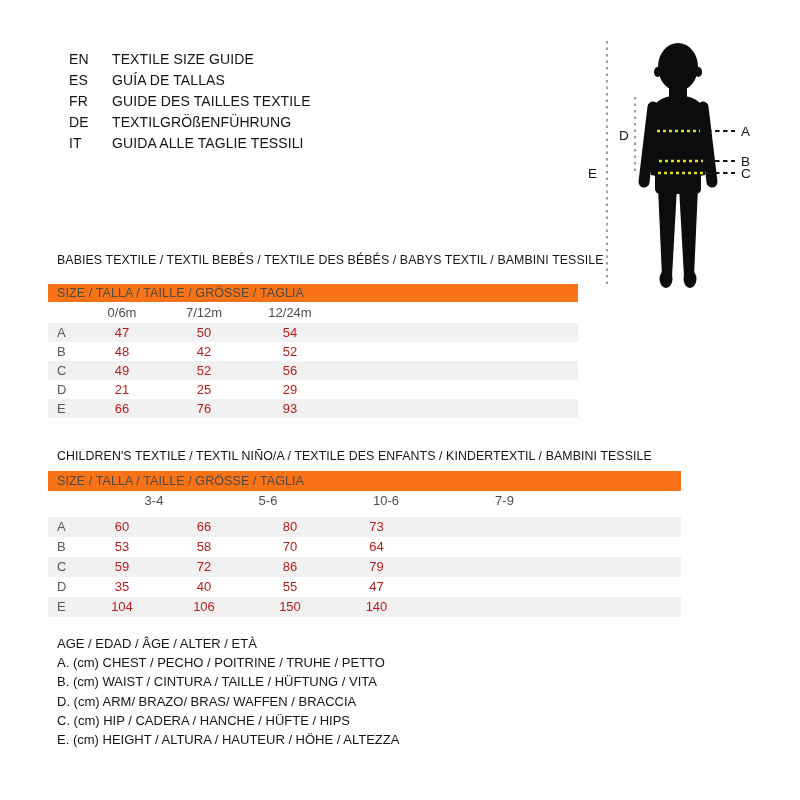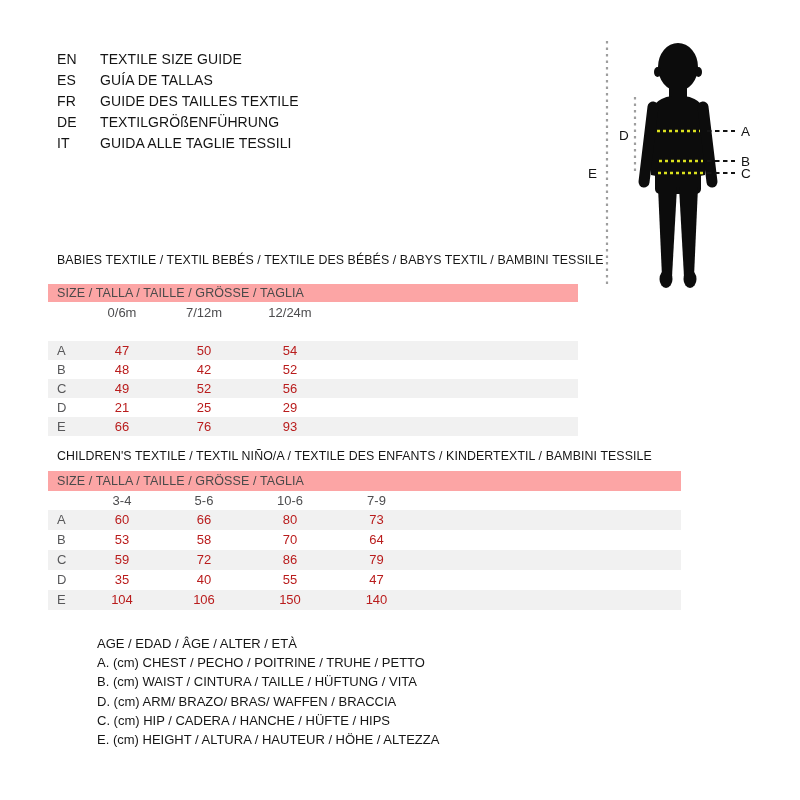--- a/index.html
+++ b/index.html
@@ -4,57 +4,57 @@
 <style>
   html,body{margin:0;padding:0;}
   body{
     width:800px;height:800px;position:relative;background:#ffffff;
     font-family:"Liberation Sans","DejaVu Sans",sans-serif;
     color:#141414;overflow:hidden;
   }
   .abs{position:absolute;}
 
   
-  .lang-block{left:57px;top:49px;}
+  .lang-block{left:69px;top:49px;}
   .lang-row{display:flex;line-height:21px;font-size:14px;letter-spacing:.1px;}
   .lang-row .code{width:43px;flex:0 0 43px;}
   .lang-row .label{white-space:nowrap;}
 
   
   .heading{
     font-size:13px;white-space:nowrap;letter-spacing:.1px;
     transform:scaleX(.95);transform-origin:left center;color:#161616;
   }
   .babies-heading{left:57px;top:252px;}
   .children-heading{left:57px;top:448px;}
 
   
   .table{left:48px;}
   .babies-table{top:284px;width:530px;}
   .children-table{top:471px;width:633px;}
   .size-bar{
-    background:#fca5a5;color:#4a4a4a;font-size:12.5px;
+    background:#f97316;color:#4a4a4a;font-size:12.5px;
     padding-left:9px;white-space:nowrap;letter-spacing:.1px;
   }
   .babies-table .size-bar{height:18px;line-height:18px;}
   .children-table .size-bar{height:20px;line-height:20px;}
   .trow{display:grid;}
   .babies-table .trow{grid-template-columns:34px 80px 84px 88px;}
   .children-table .trow{grid-template-columns:34px 80px 84px 88px 85px;}
   .babies-table .trow{height:19px;line-height:19px;}
-  .babies-table .trow.hdr{height:39px;line-height:21px;}
+  .babies-table .trow.hdr{height:21px;line-height:21px;}
   .children-table .trow{height:20px;line-height:20px;}
-  .children-table .trow.hdr{height:19px;line-height:19px;}
+  .children-table .trow.hdr{height:26px;line-height:19px;gap:32px;}
   .trow.alt{background:#f1f1f1;}
   .cell{font-size:13px;text-align:center;color:#b91c1c;}
   .trow.hdr .cell{color:#4d4d4f;}
   .cell.rlabel{text-align:left;padding-left:9px;color:#58585a;}
 
   
-  .legend{left:57px;top:634px;margin-left:40px;}
+  .legend{left:57px;top:634px;}
   .legend-line{font-size:13px;line-height:19.2px;white-space:nowrap;color:#161616;}
 
   
   .figure-wrap{left:585px;top:25px;width:175px;height:270px;}
   .figure-wrap svg text{font-family:"Liberation Sans","DejaVu Sans",sans-serif;font-size:13.5px;fill:#141414;}
 </style>
 </head>
 <body>
 
 <div class="abs lang-block">

